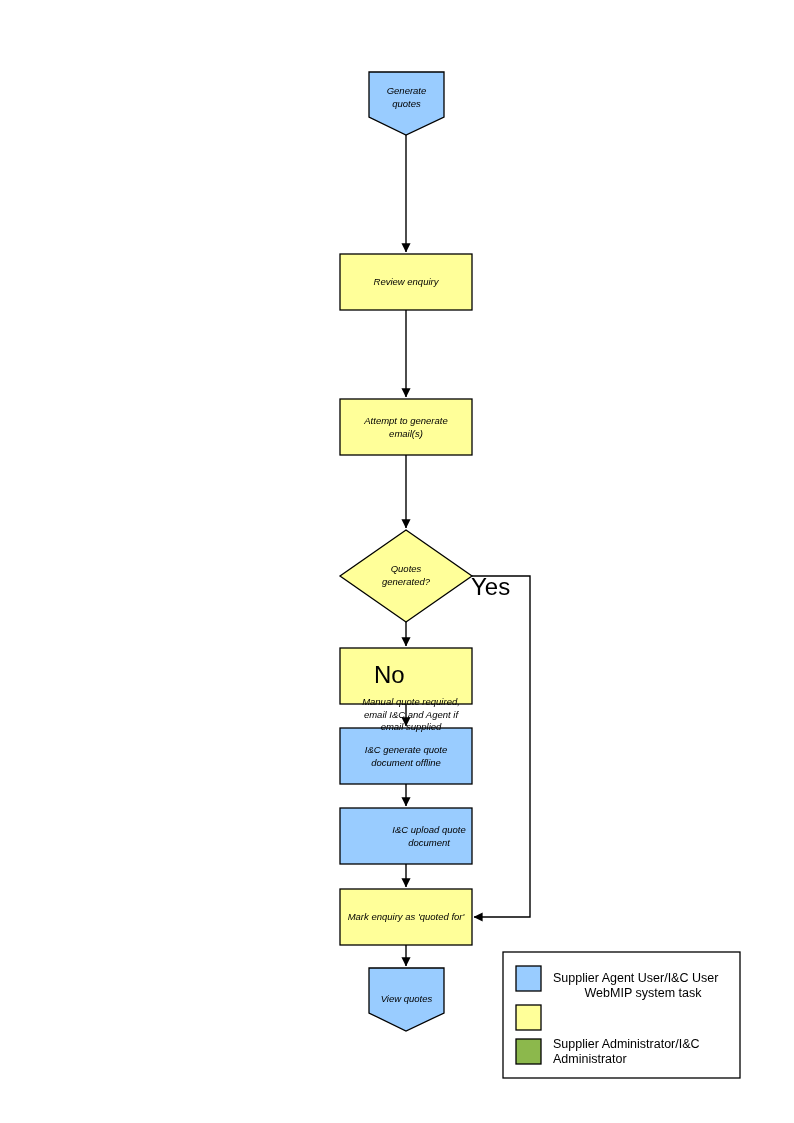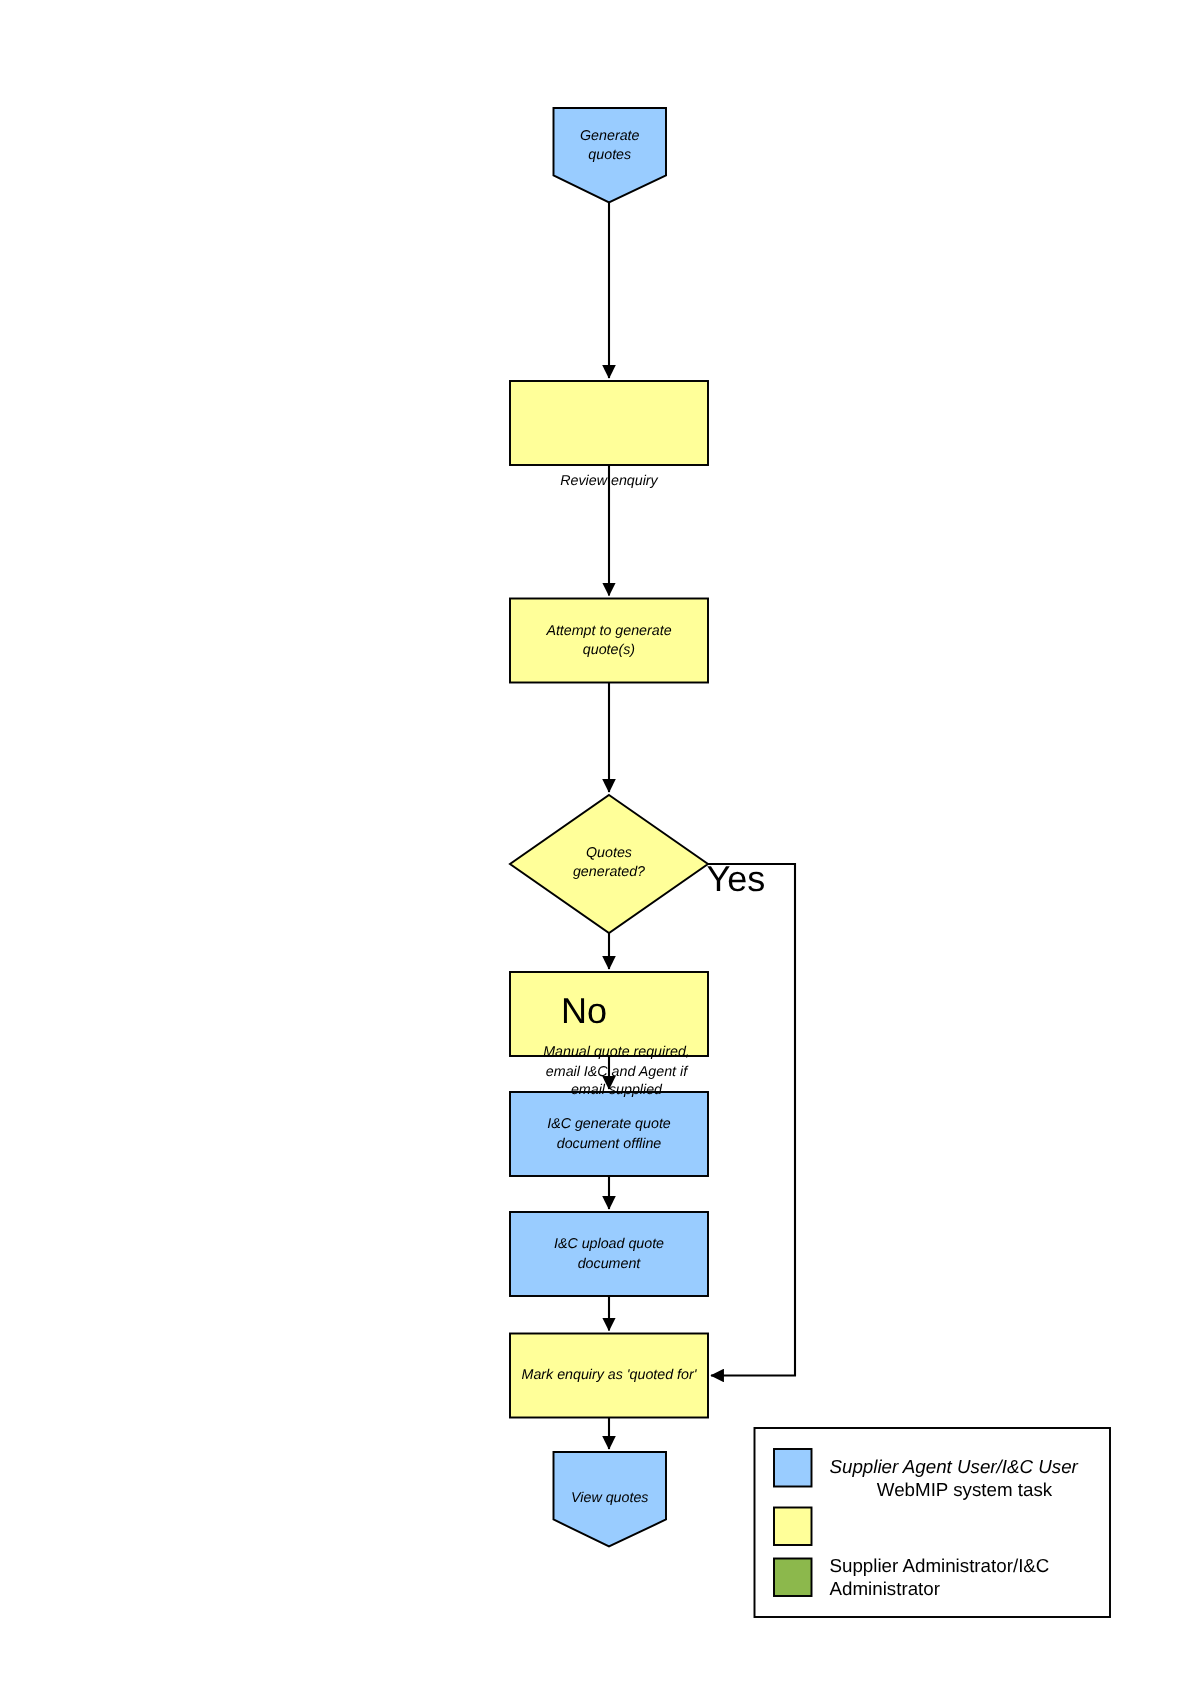--- a/index.html
+++ b/index.html
@@ -95,44 +95,44 @@
     <rect x="503" y="952" width="237" height="126" fill="#FFFFFF" stroke="#000000" stroke-width="1.3"></rect>
     <rect x="516" y="966" width="25" height="25" fill="#99CCFF" stroke="#000000" stroke-width="1.3"></rect>
     <rect x="516" y="1005" width="25" height="25" fill="#FFFF99" stroke="#000000" stroke-width="1.3"></rect>
     <rect x="516" y="1039" width="25" height="25" fill="#8CB84C" stroke="#000000" stroke-width="1.3"></rect>
   </g>
 </svg>
 
 <div class="node-label" style="left:369px; top:85px; width:75px;">Generate
 quotes</div>
 
-<div class="node-label" style="left:340px; top:276px; width:132px;margin-top:39px;">Review enquiry</div>
+<div class="node-label" style="left:340px; top:276px; width:132px;">Review enquiry</div>
 
 <div class="node-label" style="left:340px; top:415px; width:132px;">Attempt to generate
-quote(s)</div>
+email(s)</div>
 
 <div class="node-label" style="left:340px; top:563px; width:132px;">Quotes
 generated?</div>
 
 <div class="node-label" style="left:340px; top:696px; width:142px;">Manual quote required,
 email I&amp;C and Agent if
 email supplied</div>
 
 <div class="node-label" style="left:340px; top:744px; width:132px;">I&amp;C generate quote
 document offline</div>
 
-<div class="node-label" style="left:340px; top:824px; width:132px;">I&amp;C upload quote
+<div class="node-label" style="left:340px; top:824px; width:132px;padding-left:23px;">I&amp;C upload quote
 document</div>
 
 <div class="node-label" style="left:337px; top:911px; width:138px;">Mark enquiry as 'quoted for'</div>
 
 <div class="node-label" style="left:369px; top:993px; width:75px;">View quotes</div>
 
 <div class="branch-label" style="left:471px; top:574px;">Yes</div>
 
 <div class="branch-label" style="left:374px; top:618px;margin-top:44px;">No</div>
 
-<div class="legend-text" style="left:553px; top:971px; width:180px;font-style:italic;">Supplier Agent User/I&amp;C User</div>
+<div class="legend-text" style="left:553px; top:971px; width:180px;">Supplier Agent User/I&amp;C User</div>
 
 <div class="legend-text" style="left:553px; top:986px; width:180px;text-align:center;">WebMIP system task</div>
 
 <div class="legend-text" style="left:553px; top:1037px; width:185px;">Supplier Administrator/I&amp;C
 Administrator</div>
 
 </body></html>

